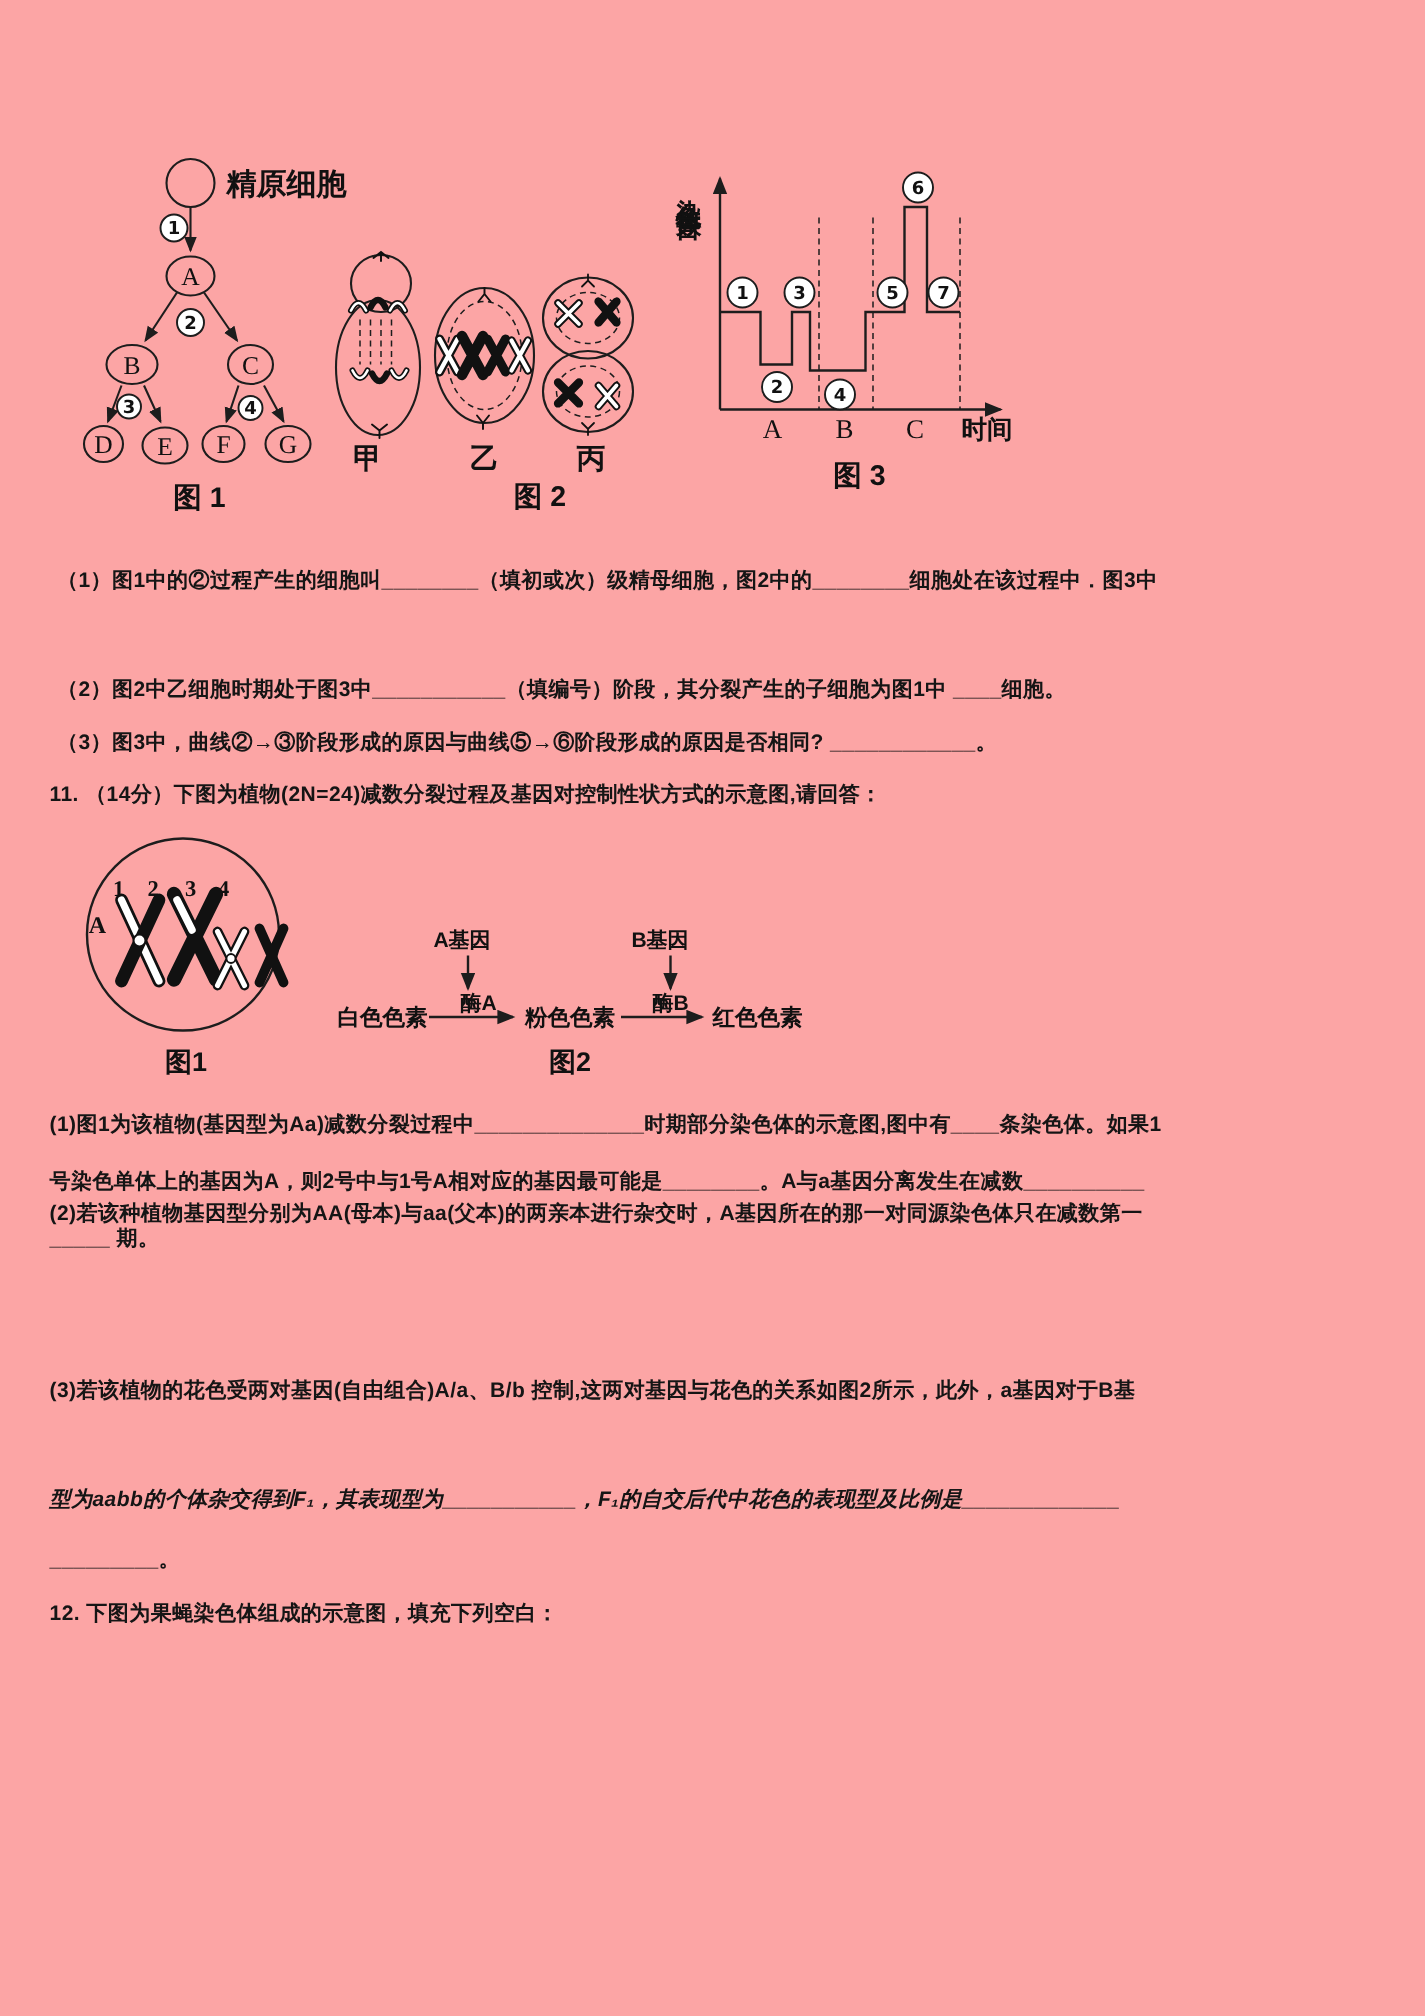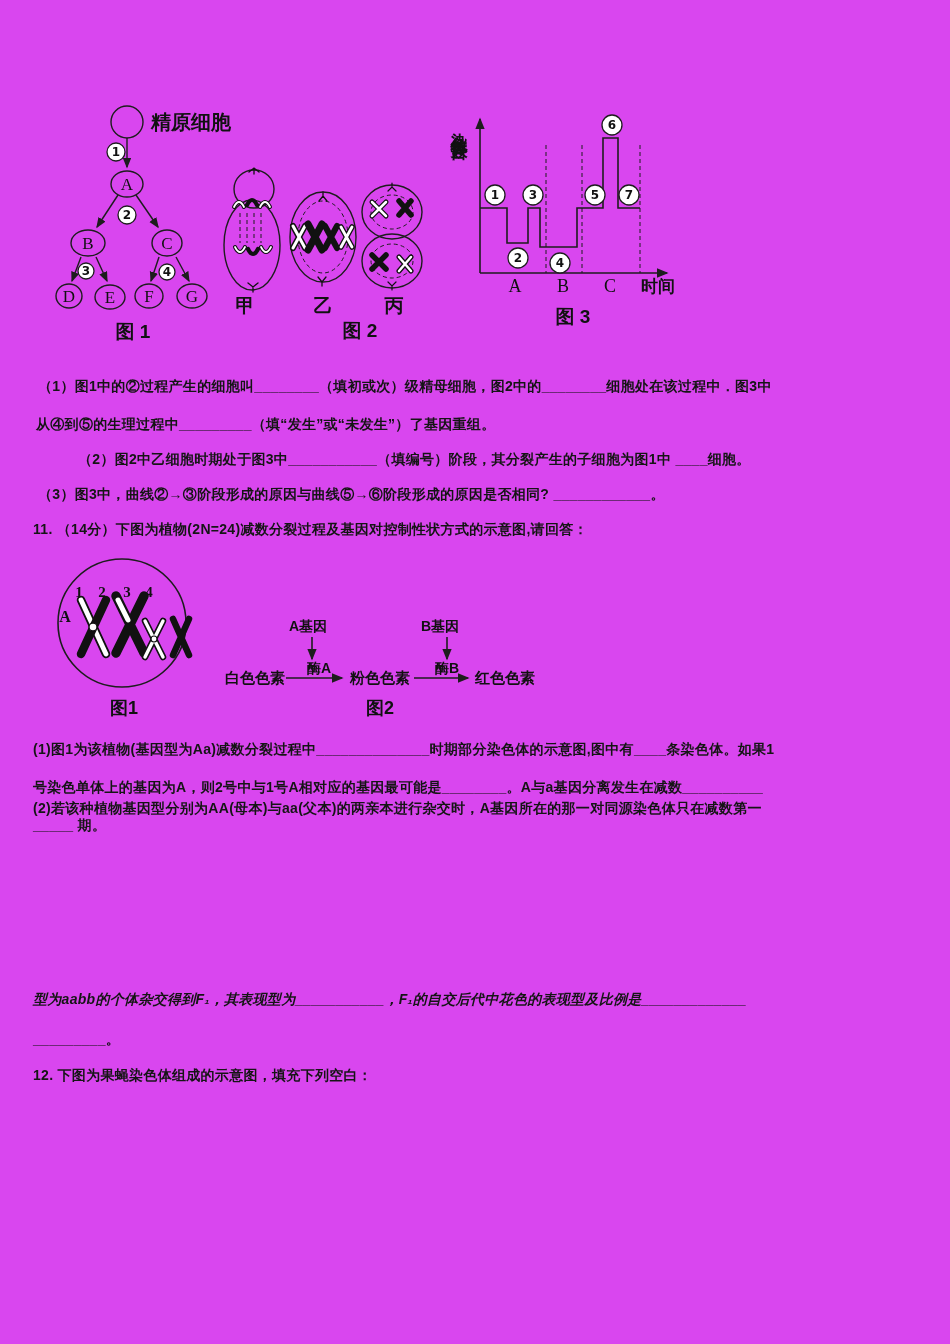--- a/index.html
+++ b/index.html
@@ -1,16 +1,16 @@
 <!DOCTYPE html>
 <html><head>
 <meta charset="utf-8">
 <style>
   html,body{margin:0;padding:0;background:#e8e8e8;}
-  .page{position:relative;width:950px;height:1344px;background:#d946ef;margin:0 auto;
+  .page{position:relative;width:950px;height:1344px;background:#fca5a5;margin:0 auto;
         font-family:"Liberation Sans",sans-serif;color:#111;overflow:hidden;}
   .line{position:absolute;font-size:14px;font-weight:600;letter-spacing:0.3px;
         white-space:pre;color:#151515;}
   svg{position:absolute;overflow:visible;}
   .s{stroke:#1d1d1d;fill:none;stroke-width:1.4;}
   .s2{stroke:#1d1d1d;fill:none;stroke-width:1.6;}
   .dash{stroke:#1d1d1d;fill:none;stroke-width:1;stroke-dasharray:4 3;}
   .badge{fill:#fff;stroke:#1d1d1d;stroke-width:1.3;}
   .bnum{font:600 12px "DejaVu Sans",sans-serif;fill:#111;text-anchor:middle;}
   .cn{font-family:"Liberation Sans",sans-serif;font-weight:700;fill:#111;}
@@ -144,22 +144,21 @@
     <circle class="badge" cx="184" cy="100" r="10"></circle>
     <text class="bnum" x="184" y="104">7</text>
     <text class="en" x="70" y="197" font-size="18" text-anchor="middle">A</text>
     <text class="en" x="118" y="197" font-size="18" text-anchor="middle">B</text>
     <text class="en" x="165" y="197" font-size="18" text-anchor="middle">C</text>
     <text class="cn" x="213" y="197" font-size="17" text-anchor="middle">时间</text>
     <text class="cn" x="128" y="228" font-size="19" text-anchor="middle">图 3</text>
   </svg>
 
   <div class="line" style="left:38px;top:378px;">（1）图1中的②过程产生的细胞叫________（填初或次）级精母细胞，图2中的________细胞处在该过程中．图3中</div>
-  <div class="line" style="left:36px;top:416px;">从④到⑤的生理过程中_________（填“发生”或“未发生”）了基因重组。</div>
-  <div class="line" style="left:38px;top:451px;margin-left:40px;">（2）图2中乙细胞时期处于图3中___________（填编号）阶段，其分裂产生的子细胞为图1中 ____细胞。</div>
+  <div class="line" style="left:38px;top:451px;">（2）图2中乙细胞时期处于图3中___________（填编号）阶段，其分裂产生的子细胞为图1中 ____细胞。</div>
   <div class="line" style="left:38px;top:486px;">（3）图3中，曲线②→③阶段形成的原因与曲线⑤→⑥阶段形成的原因是否相同? ____________。</div>
 
   <div class="line" style="left:33px;top:521px;">11. （14分）下图为植物(2N=24)减数分裂过程及基因对控制性状方式的示意图,请回答：</div>
 
   <svg style="left:50px;top:555px;" width="150" height="175" viewBox="0 0 150 175">
     <circle class="s2" cx="72" cy="68" r="64"></circle>
     <text class="en" x="29" y="42" font-size="15" font-weight="bold" text-anchor="middle">1</text>
     <text class="en" x="52" y="42" font-size="15" font-weight="bold" text-anchor="middle">2</text>
     <text class="en" x="77" y="42" font-size="15" font-weight="bold" text-anchor="middle">3</text>
     <text class="en" x="99" y="42" font-size="15" font-weight="bold" text-anchor="middle">4</text>
@@ -202,18 +201,19 @@
     <text class="cn" x="130" y="98" font-size="15">粉色色素</text>
     <line class="s2" x1="194" y1="93" x2="248" y2="93" marker-end="url(#arP)"></line>
     <text class="cn" x="255" y="98" font-size="15">红色色素</text>
     <text class="cn" x="160" y="129" font-size="18" text-anchor="middle">图2</text>
   </svg>
 
   <div class="line" style="left:33px;top:741px;">(1)图1为该植物(基因型为Aa)减数分裂过程中______________时期部分染色体的示意图,图中有____条染色体。如果1</div>
   <div class="line" style="left:33px;top:779px;">号染色单体上的基因为A，则2号中与1号A相对应的基因最可能是________。A与a基因分离发生在减数__________</div>
   <div class="line" style="left:33px;top:817px;">_____ 期。</div>
   <div class="line" style="left:33px;top:800px;">(2)若该种植物基因型分别为AA(母本)与aa(父本)的两亲本进行杂交时，A基因所在的那一对同源染色体只在减数第一</div>
+  <div class="line" style="left:33px;top:918px;">(3)若该植物的花色受两对基因(自由组合)A/a、B/b 控制,这两对基因与花色的关系如图2所示，此外，a基因对于B基</div>
   <div class="line" style="left:33px;top:991px;font-style:italic;">型为aabb的个体杂交得到F₁，其表现型为___________，F₁的自交后代中花色的表现型及比例是_____________</div>
   <div class="line" style="left:33px;top:1031px;">_________。</div>
 
   <div class="line" style="left:33px;top:1067px;">12. 下图为果蝇染色体组成的示意图，填充下列空白：</div>
 
 </div>
 
 </body></html>

